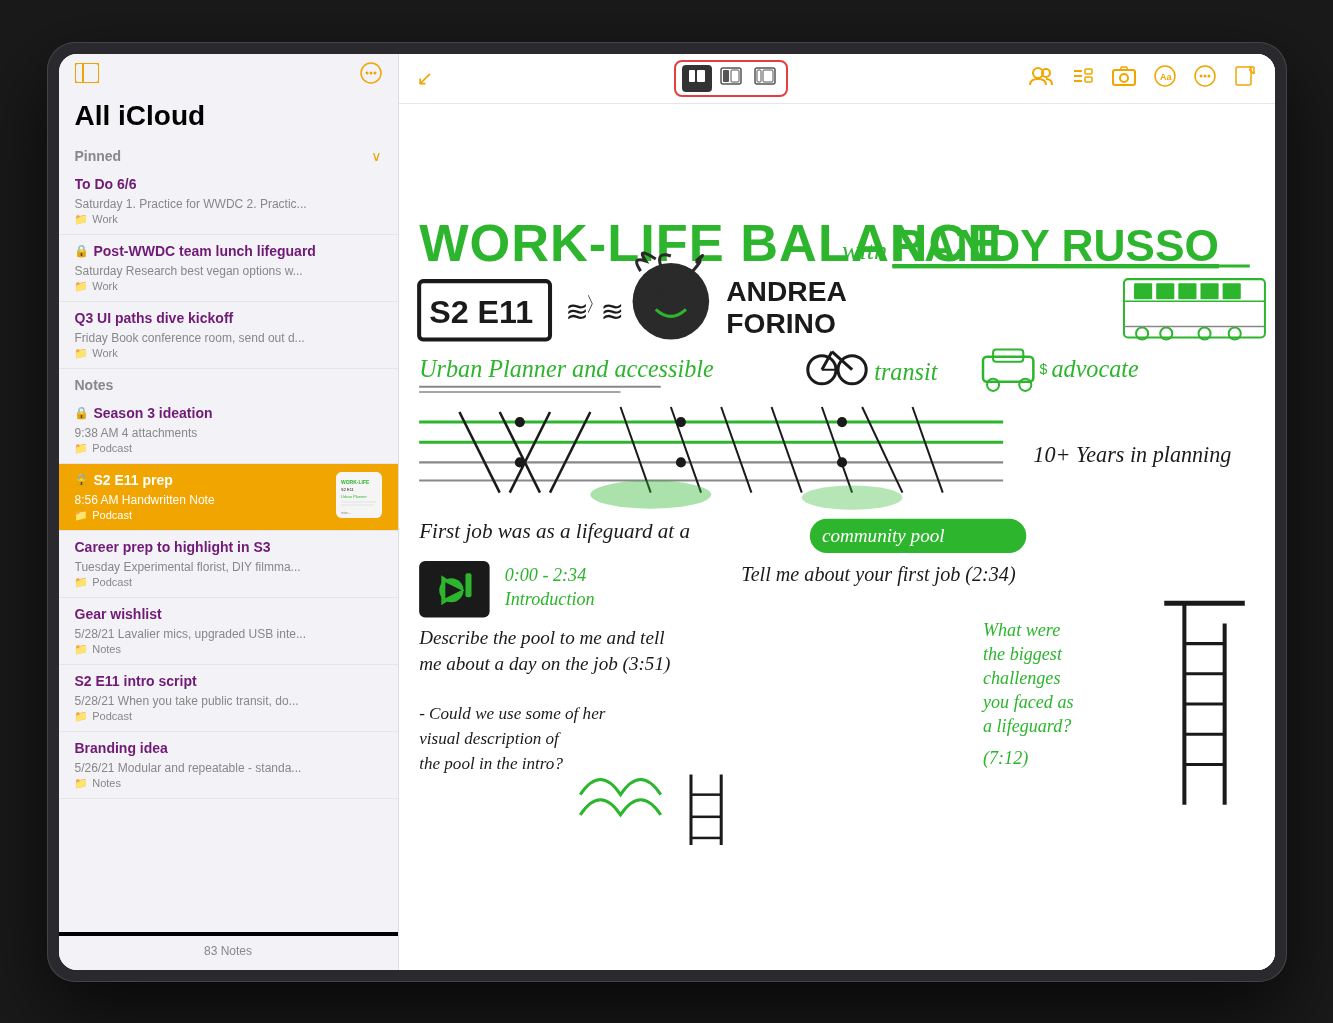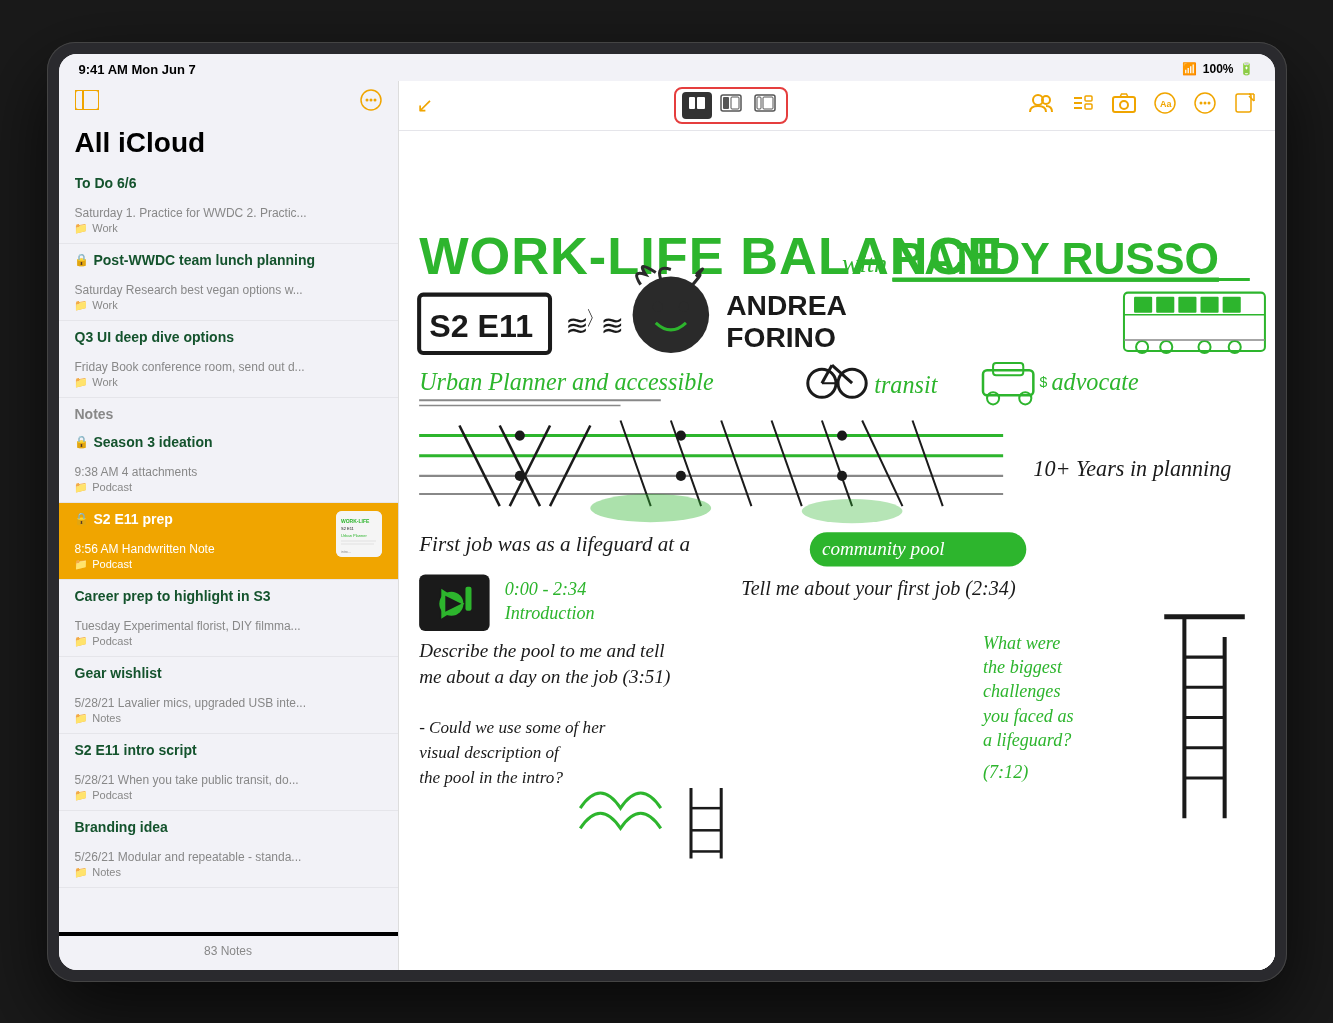--- a/index.html
+++ b/index.html
@@ -113,32 +113,32 @@
     }
     .note-item.active .note-title,
     .note-item.active .note-subtitle,
     .note-item.active .note-meta { color: #fff; }
     .note-item.active .folder-icon { color: #fff; }
     .note-item-inner { display: flex; gap: 8px; align-items: flex-start; }
     .note-item-content { flex: 1; min-width: 0; }
     .note-title {
       font-size: 14px;
       font-weight: 600;
-      color: #14532d;
+      color: #701a75;
       white-space: nowrap;
       overflow: hidden;
       text-overflow: ellipsis;
     }
     .note-subtitle {
       font-size: 12px;
       color: #888;
       white-space: nowrap;
       overflow: hidden;
       text-overflow: ellipsis;
-      margin-top: 15px;
+      margin-top: 5px;
     }
     .note-meta {
       display: flex;
       align-items: center;
       gap: 4px;
       margin-top: 2px;
       font-size: 11px;
       color: #888;
     }
     .folder-icon { font-size: 11px; }
@@ -217,28 +217,20 @@
       margin-top: 32px;
     }
     
   </style>
 </head>
 <body>
 
 <div class="ipad-frame">
   <div class="ipad-screen">
 
-    <div class="status-bar">
-      <span class="status-left">9:41 AM  Mon Jun 7</span>
-      <div class="status-right">
-        <span>📶</span>
-        <span>100%</span>
-        <span>🔋</span>
-      </div>
-    </div>
 
     <div class="app-container">
 
       <div class="sidebar">
         <div class="sidebar-header">
           <button class="sidebar-toggle-btn">
             <svg width="24" height="20" viewBox="0 0 24 20">
               <rect x="0" y="0" width="24" height="20" rx="3" fill="none" stroke="#f0a500" stroke-width="2"></rect>
               <line x1="8" y1="0" x2="8" y2="20" stroke="#f0a500" stroke-width="2"></line>
             </svg>
@@ -250,54 +242,58 @@
               <circle cx="11" cy="11" r="1.5" fill="#f0a500"></circle>
               <circle cx="15" cy="11" r="1.5" fill="#f0a500"></circle>
             </svg>
           </button>
         </div>
 
         <div class="sidebar-title">All iCloud</div>
 
         <div class="sidebar-content">
 
+          <div class="section-header">
+            <span class="section-title">Pinned</span>
+            <span class="section-chevron">∨</span>
+          </div>
 
           <div class="note-item">
             <div class="note-item-inner">
               <div class="note-item-content">
                 <div class="note-title">To Do 6/6</div>
                 <div class="note-subtitle">Saturday  1. Practice for WWDC 2. Practic...</div>
                 <div class="note-meta">
                   <span class="folder-icon">📁</span>
                   <span>Work</span>
                 </div>
               </div>
             </div>
           </div>
 
           <div class="note-item">
             <div class="note-item-inner">
               <div class="note-item-content">
                 <div style="display:flex;align-items:center;gap:4px;">
                   <span class="lock-icon">🔒</span>
-                  <div class="note-title">Post-WWDC team lunch planning</div>
+                  <div class="note-title">Post-WWDC team lunch lifeguard</div>
                 </div>
                 <div class="note-subtitle">Saturday  Research best vegan options w...</div>
                 <div class="note-meta">
                   <span class="folder-icon">📁</span>
                   <span>Work</span>
                 </div>
               </div>
             </div>
           </div>
 
           <div class="note-item">
             <div class="note-item-inner">
               <div class="note-item-content">
-                <div class="note-title">Q3 UI deep dive options</div>
+                <div class="note-title">Q3 UI paths dive kickoff</div>
                 <div class="note-subtitle">Friday  Book conference room, send out d...</div>
                 <div class="note-meta">
                   <span class="folder-icon">📁</span>
                   <span>Work</span>
                 </div>
               </div>
             </div>
           </div>
 
           <div class="section-header">

